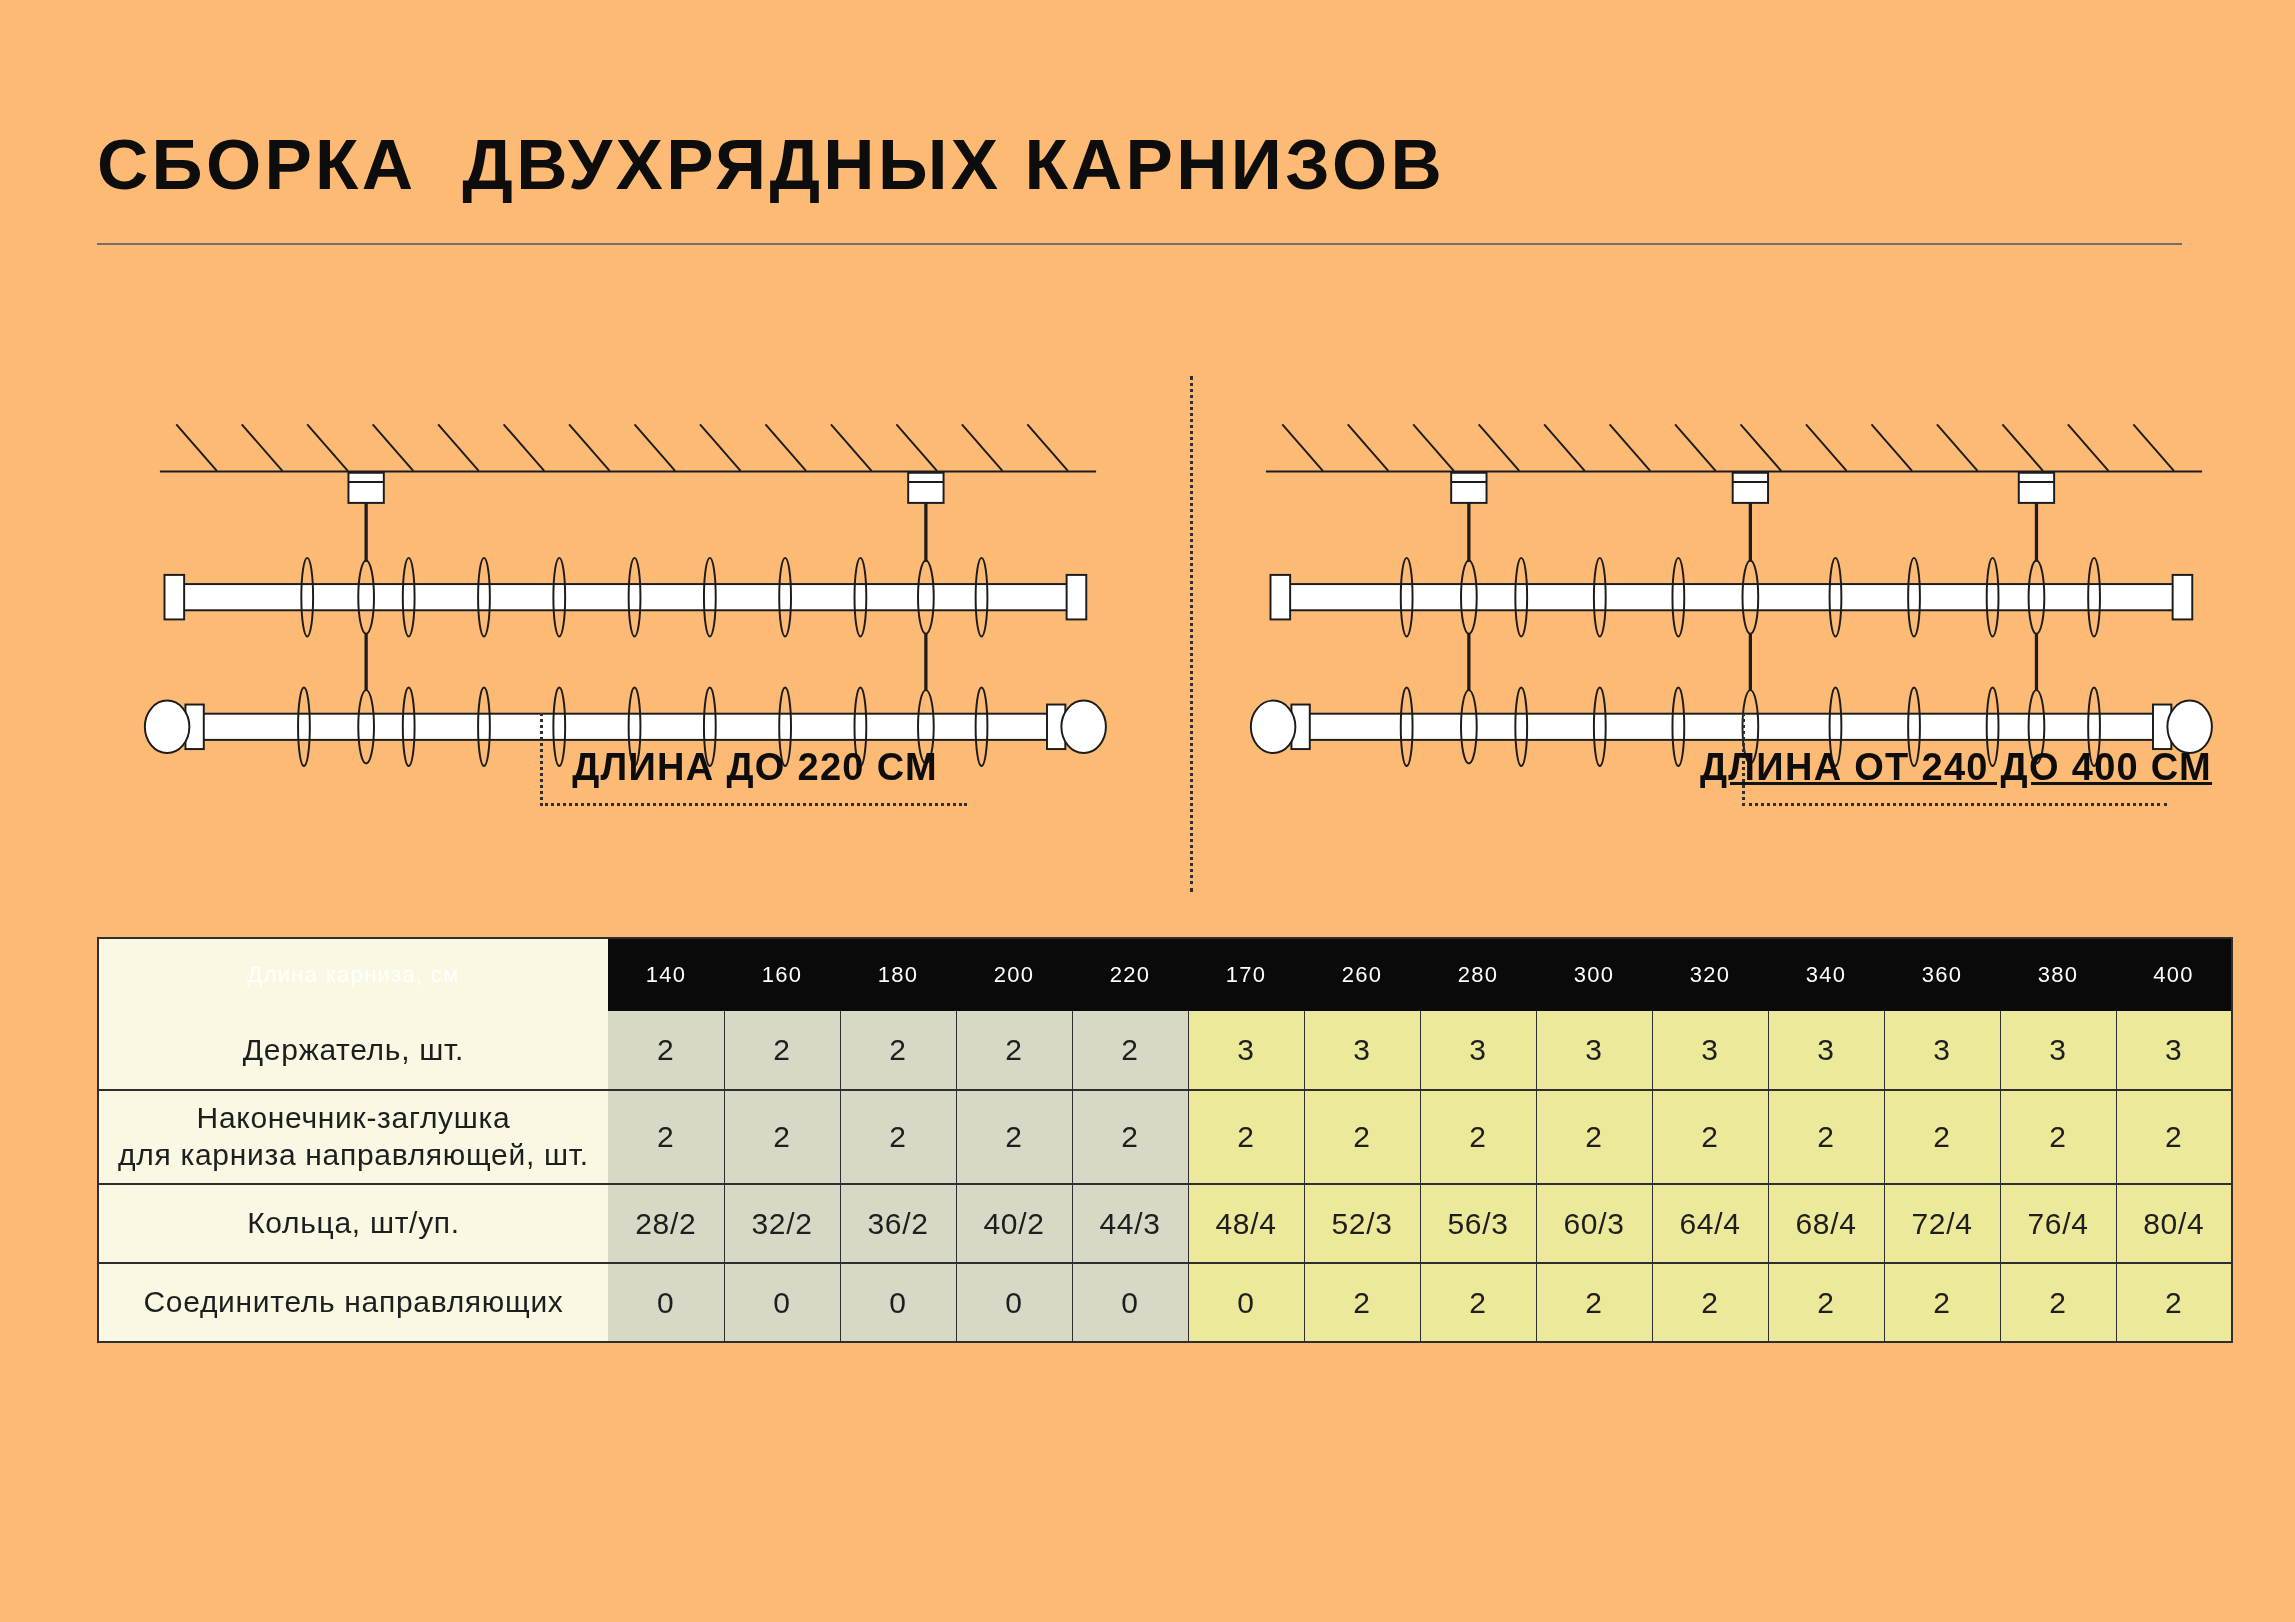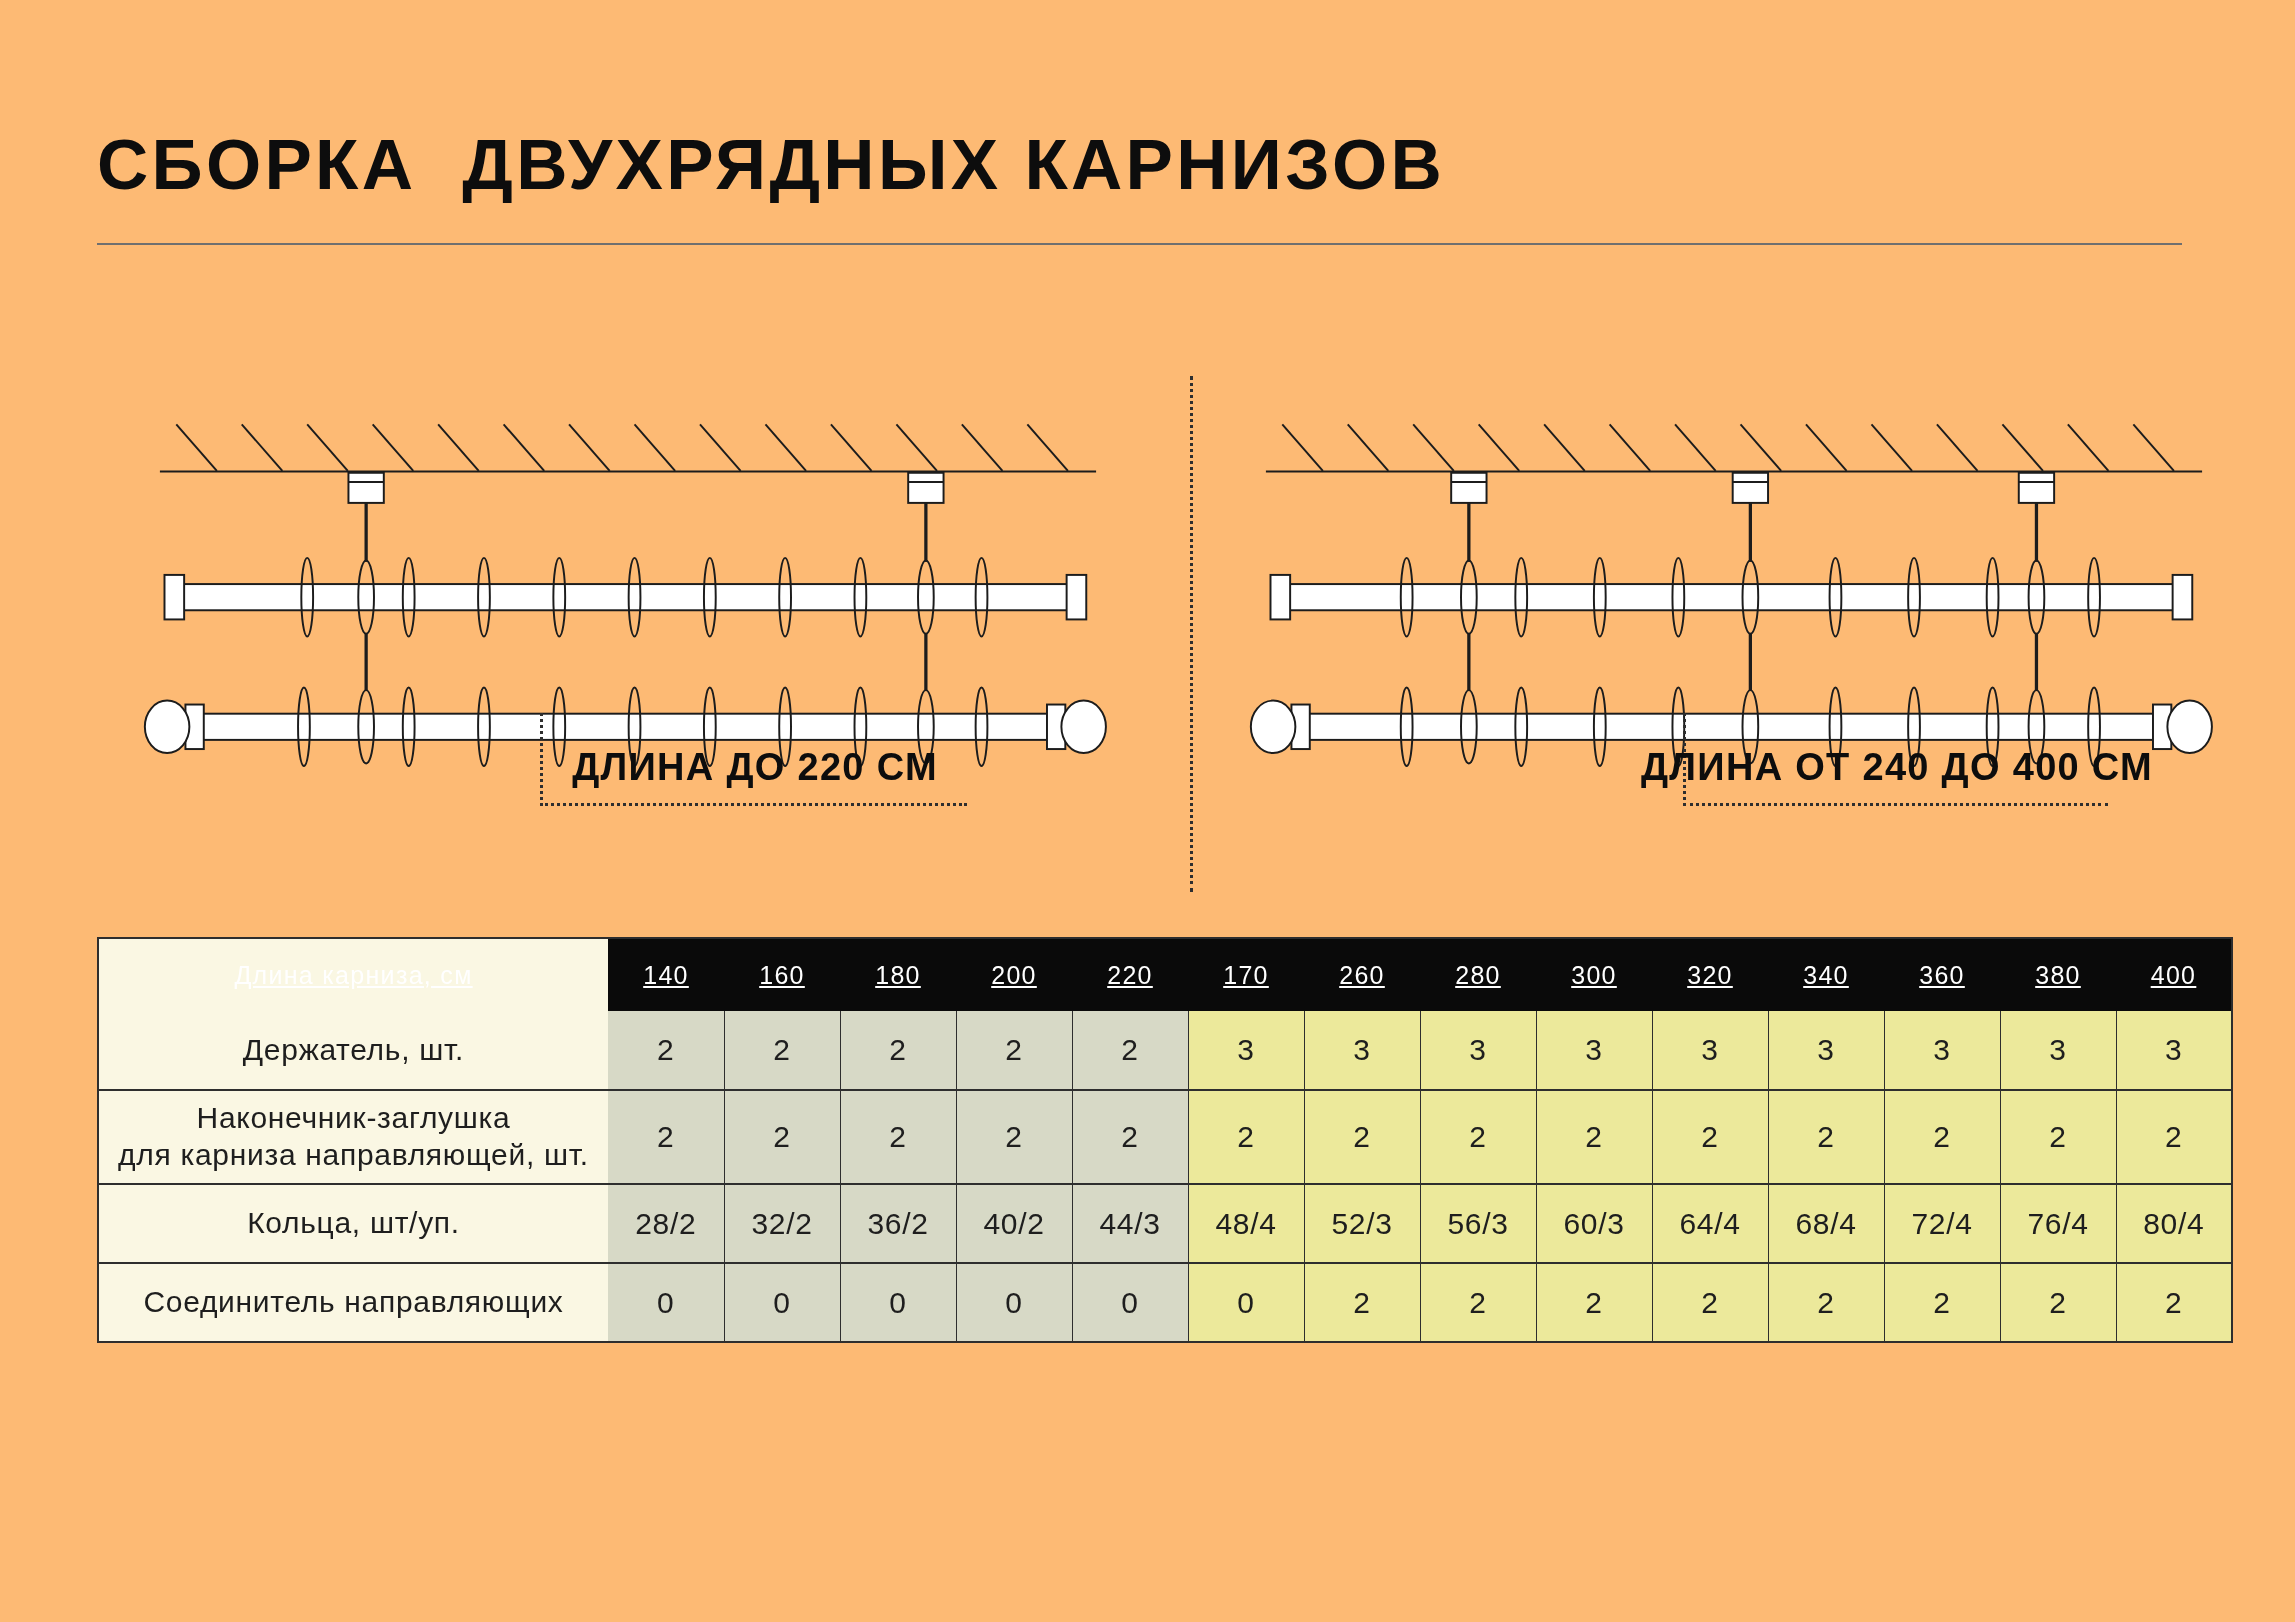--- a/index.html
+++ b/index.html
@@ -23,33 +23,33 @@
     position:absolute;left:1190px;top:376px;height:516px;width:0;
     border-left:3.9px dotted #2e2e2e;
   }
   .caption-box{
     position:absolute;top:713px;height:93px;
     border-left:3.9px dotted #2e2e2e;border-bottom:3.9px dotted #2e2e2e;
     display:flex;align-items:flex-end;justify-content:center;
     padding-bottom:14.4px;box-sizing:border-box;
   }
   .caption-box.left{left:540px;width:427px;}
-  .caption-box.right{left:1683px;width:425px;}
+  .caption-box.right{left:1742px;width:425px;text-decoration:underline;}
   .caption-text{
     font-size:38px;font-weight:700;letter-spacing:1.3px;color:#0d0d0d;white-space:nowrap;
   }
   table.assembly{
     position:absolute;left:97px;top:937px;width:2131px;
     border-collapse:collapse;table-layout:fixed;
     border:2px solid #2e2e2e;
   }
   table.assembly thead tr{height:73px;}
   table.assembly thead th{
     background:#0a0a0a;color:#ffffff;font-weight:400;
-    font-size:25px;letter-spacing:1.3px;text-align:center;vertical-align:middle;text-decoration:underline;
+    font-size:22px;letter-spacing:1.3px;text-align:center;vertical-align:middle;
   }
   table.assembly tbody tr{height:79px;}
   table.assembly tbody tr.r3{height:94px;border-radius:20px;}
   table.assembly tbody tr + tr{border-top:2px solid #2e2e2e;}
   table.assembly td{
     text-align:center;vertical-align:middle;
     font-size:30px;font-weight:400;color:#1e1e1e;letter-spacing:0.7px;
   }
   table.assembly .lbl{background:#FAF7E3;}
   table.assembly td.c-grey{background:#D7D9C6;}

